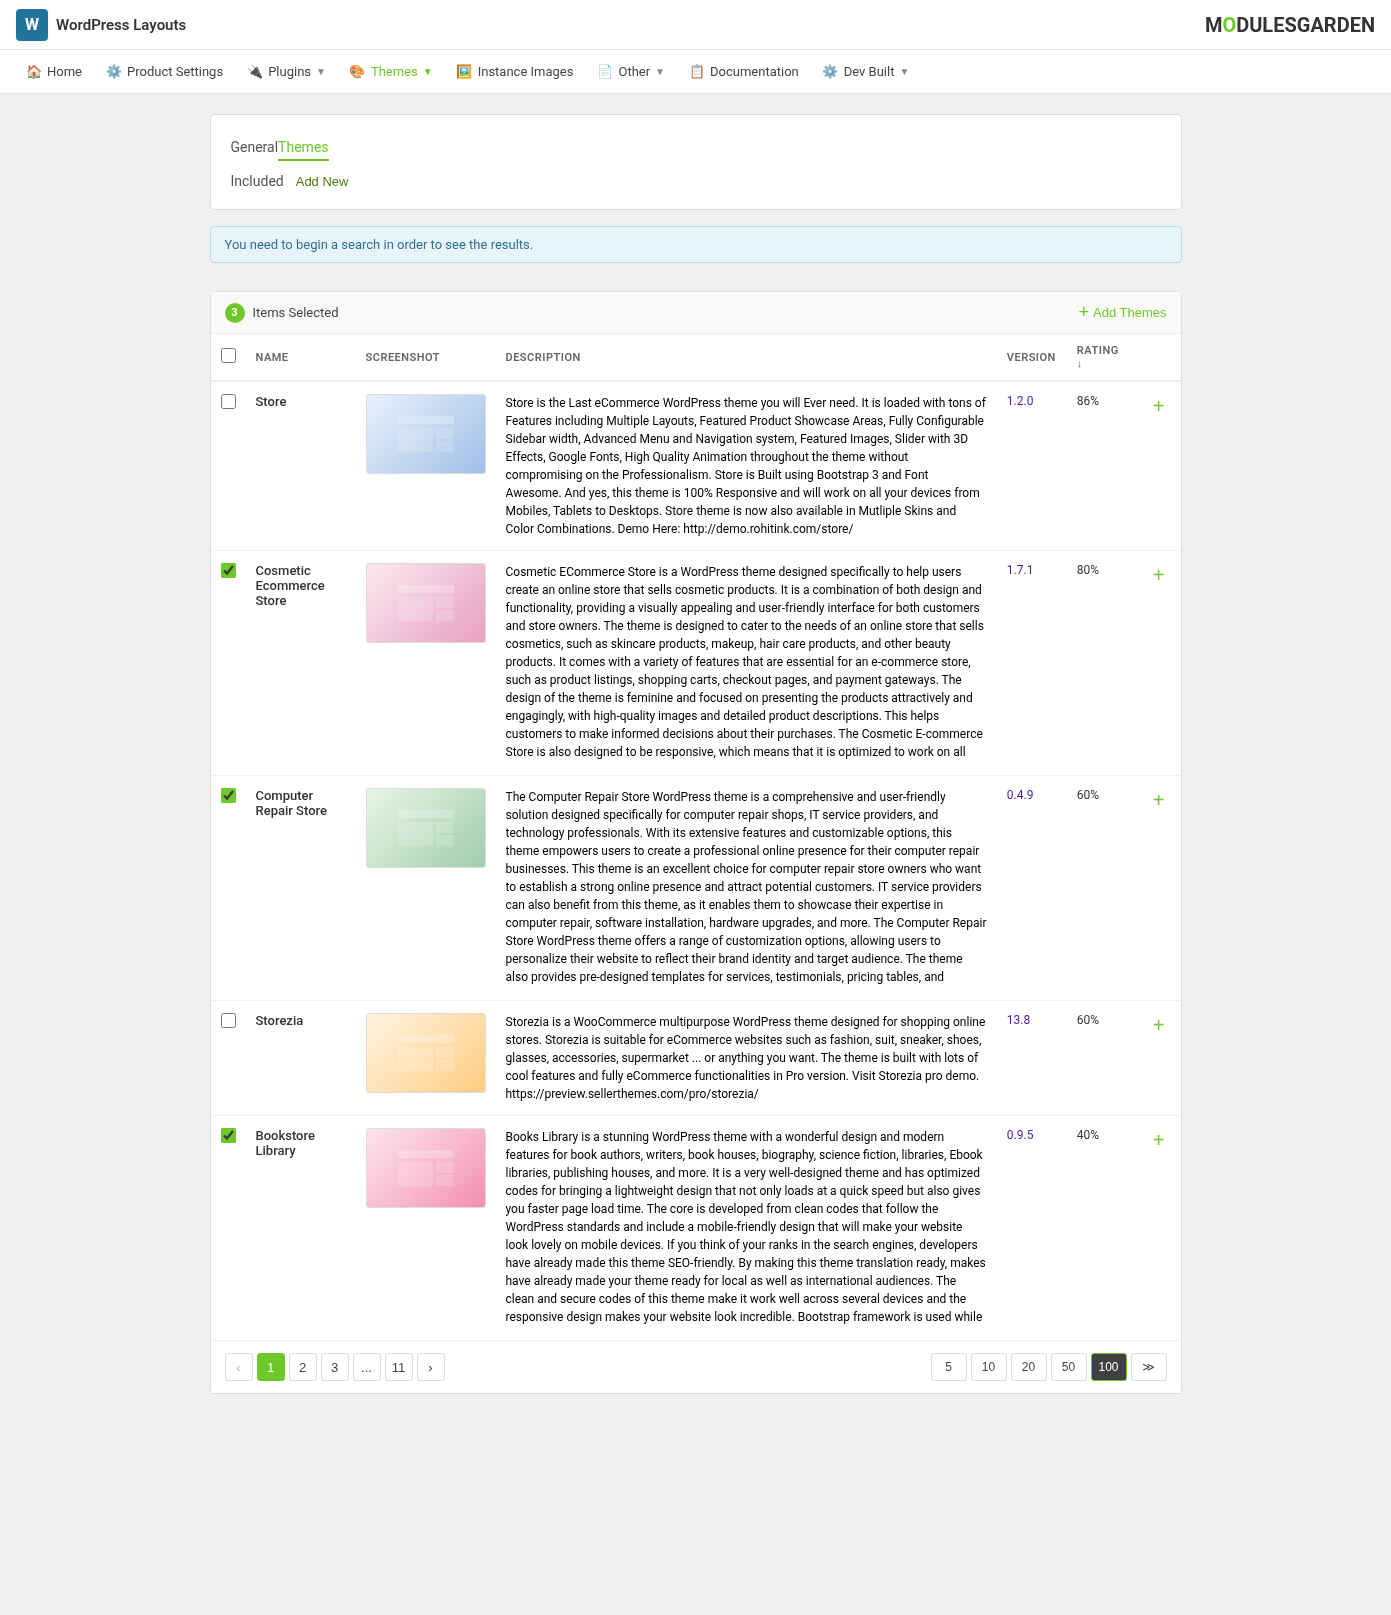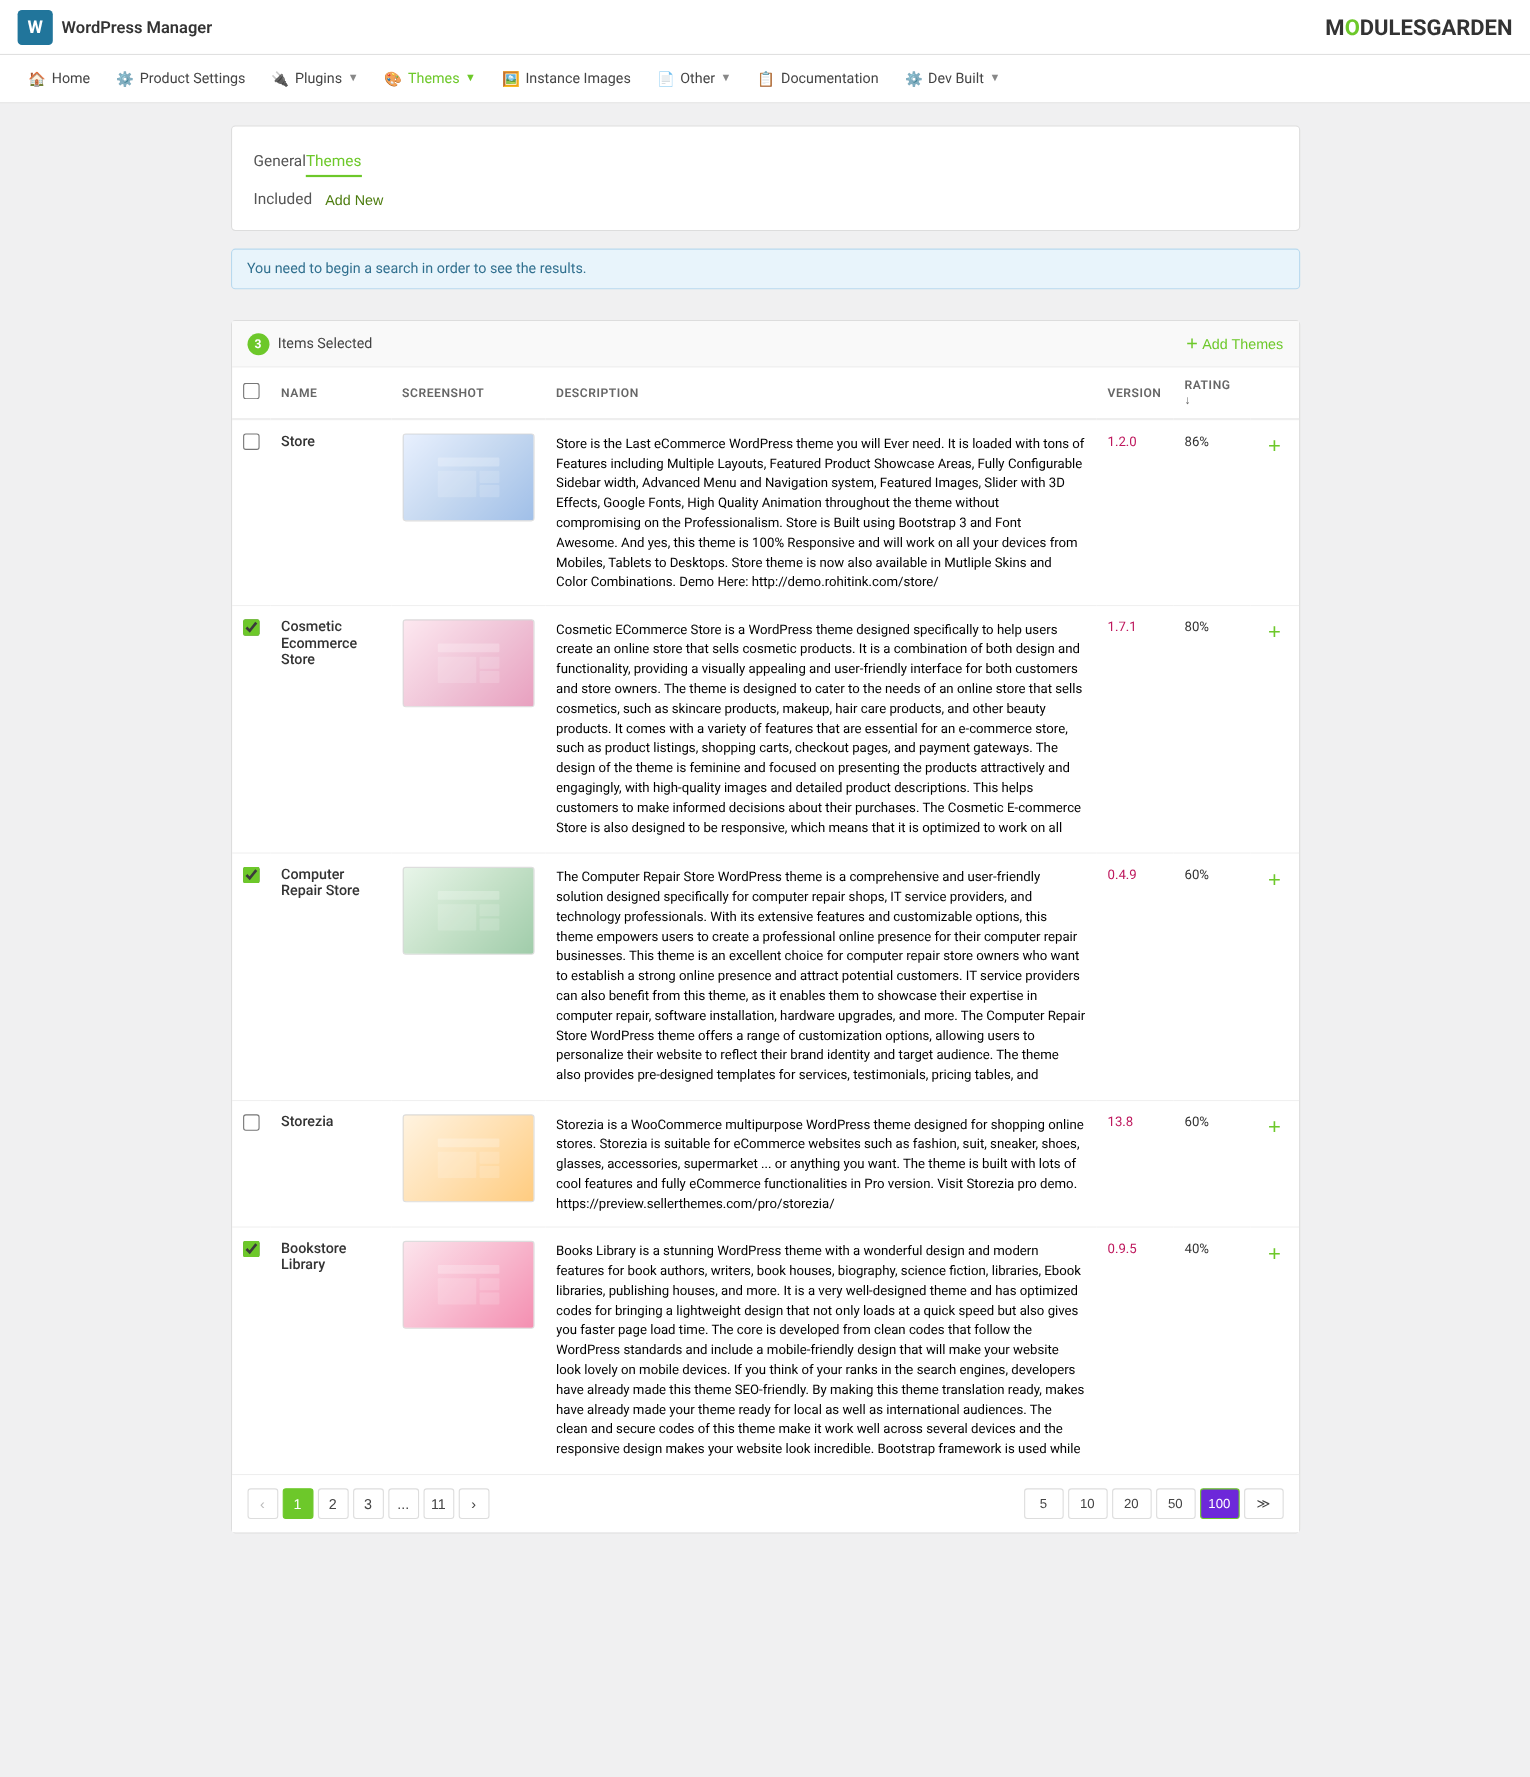--- a/index.html
+++ b/index.html
@@ -70,46 +70,46 @@
 
     
     .ss-store { background: linear-gradient(135deg, #e8f0fe 0%, #c5d8f0 50%, #a0bfe8 100%); }
     .ss-cosmetic { background: linear-gradient(135deg, #fde8f0 0%, #f0c5d8 50%, #e8a0bf 100%); }
     .ss-computer { background: linear-gradient(135deg, #e8f5e9 0%, #c5e1c8 50%, #a0ccaa 100%); }
     .ss-storezia { background: linear-gradient(135deg, #fff3e0 0%, #ffe0b2 50%, #ffcc80 100%); }
     .ss-books { background: linear-gradient(135deg, #fce4ec 0%, #f8bbd0 50%, #f48fb1 100%); }
 
     .description-text { font-size: 12px; line-height: 1.5; color: #000000; max-height: 200px; overflow: hidden; }
 
-    .version-badge { font-size: 12px; color: #be185d; }
+    .version-badge { font-size: 12px; color: #4c1d95; }
     .rating-badge { font-size: 12px; color: #333; }
 
     .add-btn { background: none; border: none; color: #6dc82a; font-size: 20px; cursor: pointer; padding: 2px 6px; line-height: 1; }
 
     
     .pagination { display: flex; align-items: center; justify-content: space-between; padding: 12px 14px; border-top: 1px solid #eee; background: #fff; }
     .page-nav { display: flex; align-items: center; gap: 4px; }
     .page-btn { width: 28px; height: 28px; display: flex; align-items: center; justify-content: center; border: 1px solid #ddd; border-radius: 3px; cursor: pointer; font-size: 13px; color: #444; background: #fff; }
     .page-btn.active { background: #6dc82a; color: #fff; border-color: #6dc82a; }
     .page-btn.disabled { color: #bbb; cursor: default; }
     .page-size-nav { display: flex; align-items: center; gap: 4px; }
     .page-size-btn { width: 36px; height: 28px; display: flex; align-items: center; justify-content: center; border: 1px solid #ddd; border-radius: 3px; cursor: pointer; font-size: 12px; color: #444; background: #fff; }
-    .page-size-btn.active { background: #6d28d9; color: #fff; border-color: #6dc82a; }
+    .page-size-btn.active { background: #404040; color: #fff; border-color: #6dc82a; }
 
     .name-text { font-size: 13px; font-weight: 500; color: #333; }
   </style>
 </head>
 <body>
 
 <div class="topbar">
   <div class="topbar-logo">
     <div class="wp-icon">
       <span>W</span>
     </div>
-    <span>WordPress Manager</span>
+    <span>WordPress Layouts</span>
   </div>
   <div class="mg-logo">
     <span class="mg-logo-text">
       M<span style="color:#6dc82a;">O</span>DULESGARDEN
     </span>
   </div>
 </div>
 
 <div class="navbar">
   <div class="nav-item">

